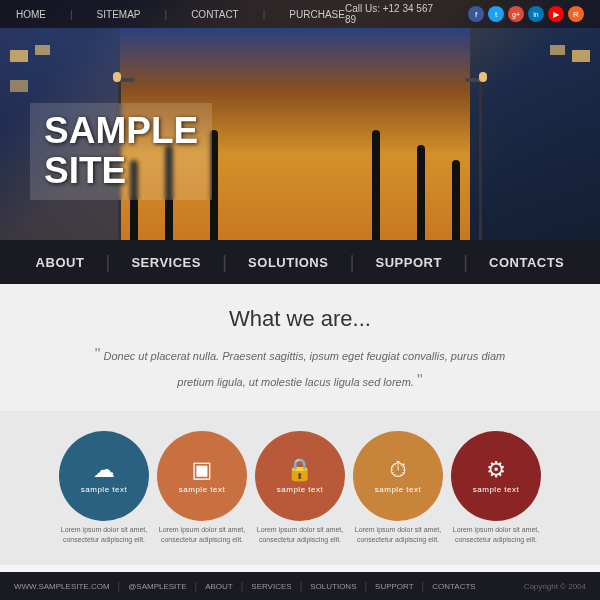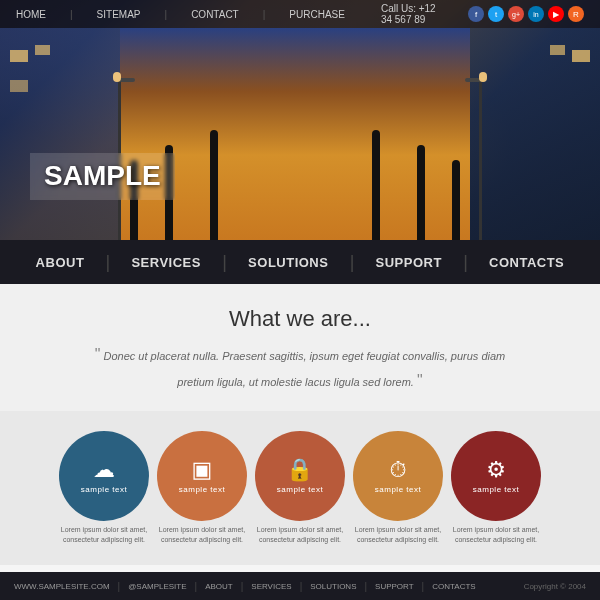--- a/index.html
+++ b/index.html
@@ -13,21 +13,21 @@
       justify-content: space-between;
       padding: 0 16px;
       height: 28px;
       position: absolute;
       top: 0; left: 0; right: 0;
       z-index: 10;
     }
     .top-nav-left { display: flex; align-items: center; gap: 24px; }
     .top-nav-left a { color: #ccc; font-size: 10px; text-decoration: none; text-transform: uppercase; }
     .top-nav-left .sep { color: #555; font-size: 10px; }
-    .top-nav-right { display: flex; align-items: center; gap: 25px; margin-left: 36px; }
+    .top-nav-right { display: flex; align-items: center; gap: 25px; }
     .top-nav-right .phone { color: #ccc; font-size: 10px; }
     .social-icons { display: flex; gap: 4px; }
     .social-icon { width: 16px; height: 16px; border-radius: 50%; display: flex; align-items: center; justify-content: center; font-size: 8px; color: #fff; }
     .si-fb { background: #3b5998; }
     .si-tw { background: #1da1f2; }
     .si-gp { background: #dd4b39; }
     .si-li { background: #0077b5; }
     .si-yt { background: #ff0000; }
     .si-rs { background: #f26522; }
 
@@ -52,21 +52,21 @@
       position: absolute; top: 0; left: 0; right: 0; bottom: 0;
       background: 
         radial-gradient(ellipse at 50% 60%, rgba(255,180,60,0.4) 0%, transparent 50%),
         radial-gradient(ellipse at 30% 20%, rgba(100,150,220,0.3) 0%, transparent 40%),
         radial-gradient(ellipse at 70% 10%, rgba(80,120,200,0.2) 0%, transparent 30%);
     }
     .hero-title {
       position: absolute;
       bottom: 40px; left: 30px;
       color: #fff;
-      font-size: 28px;
+      font-size: 37px;
       font-weight: bold;
       text-transform: uppercase;
       line-height: 1.1;
       text-shadow: 1px 1px 4px rgba(0,0,0,0.8);
     }
     .hero-title-box {
       background: rgba(255,255,255,0.15);
       padding: 8px 14px;
       backdrop-filter: blur(2px);
     }
@@ -240,20 +240,21 @@
     <div style="position:absolute;left:118px;top:80px;width:3px;height:160px;background:#333;"></div>
     <div style="position:absolute;left:115px;top:78px;width:20px;height:4px;background:#444;border-radius:2px;"></div>
     <div style="position:absolute;left:113px;top:72px;width:8px;height:10px;background:#ffd080;border-radius:4px;opacity:0.9;"></div>
     <div style="position:absolute;right:118px;top:80px;width:3px;height:160px;background:#333;"></div>
     <div style="position:absolute;right:115px;top:78px;width:20px;height:4px;background:#444;border-radius:2px;"></div>
     <div style="position:absolute;right:113px;top:72px;width:8px;height:10px;background:#ffd080;border-radius:4px;opacity:0.9;"></div>
   </div>
   <div class="hero-title">
     <div class="hero-title-box">
       <div>SAMPLE</div>
+      <div>SITE</div>
     </div>
   </div>
 </div>
 
 <div class="main-nav">
   <div class="main-nav-items">
     <span class="nav-item">ABOUT</span>
     <span class="nav-sep">|</span>
     <span class="nav-item">SERVICES</span>
     <span class="nav-sep">|</span>

